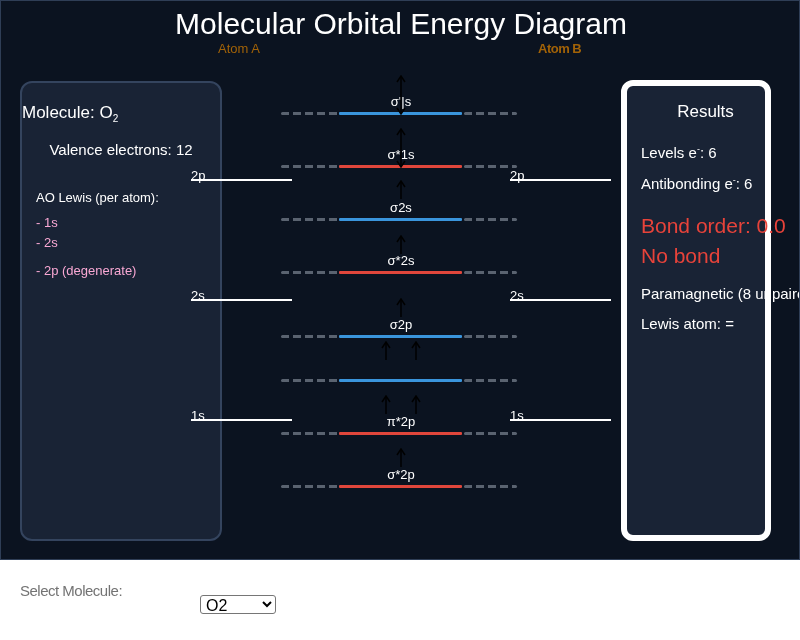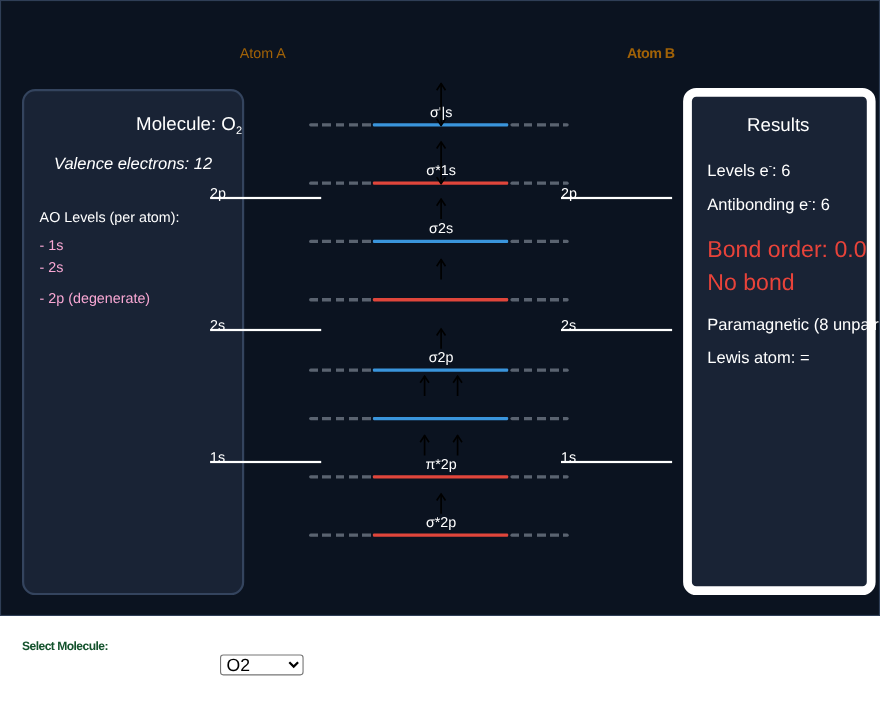--- a/index.html
+++ b/index.html
@@ -11,31 +11,31 @@
     background: #0b1320; border: 1px solid #2f3e56; overflow: hidden;
   }
   #title {
     position: absolute; left: 0; top: 6px; width: 800px; text-align: center;
     color: #ffffff; font-size: 30px; font-weight: normal;
   }
   .atom-label {
     position: absolute; top: 40px; color: #a16207; font-size: 13px;
   }
   #atom-a-label { left: 217px; }
-  #atom-b-label { left: 537px; font-weight: bold; letter-spacing: -0.5px; margin-left: 32px; }
+  #atom-b-label { left: 537px; font-weight: bold; letter-spacing: -0.5px; }
 
   .panel {
     position: absolute; background: #192335; border-radius: 12px;
   }
   #info-panel { left: 19px; top: 80px; width: 202px; height: 460px; border: 2px solid #34445e; }
-  #results-panel { left: 620px; top: 79px; width: 175px; height: 461px; border: 8px solid #ffffff; overflow: visible; }
-
-  #mol-title { position: absolute; left: 0; top: 20px; width: 198px; text-align: right; color: #fff; font-size: 17px; }
+  #results-panel { left: 620px; top: 79px; width: 150px; height: 461px; border: 6px solid #ffffff; overflow: visible; }
+
+  #mol-title { position: absolute; left: 0; top: 20px; width: 198px; text-align: left; color: #fff; font-size: 17px; }
   #mol-title sub { font-size: 10px; vertical-align: -4px; }
-  #valence { position: absolute; left: 0; top: 58px; width: 198px; text-align: center; color: #fff; font-size: 15px; font-style: italic; }
+  #valence { position: absolute; left: 0; top: 58px; width: 198px; text-align: center; color: #fff; font-size: 15px; }
   #ao-heading { position: absolute; left: 14px; top: 107px; color: #fff; font-size: 13px; }
   .ao-item { position: absolute; left: 14px; color: #f9a8d4; font-size: 13px; }
 
   #results-title { position: absolute; left: 0; top: 16px; width: 157px; text-align: center; color: #fff; font-size: 17px; }
   .res-line { position: absolute; left: 14px; color: #fff; font-size: 15px; white-space: nowrap; }
   .res-line sup { font-size: 9px; vertical-align: 6px; }
   .res-big { position: absolute; left: 14px; color: #e8433a; font-size: 21px; white-space: nowrap; }
 
   
   .mo-level { position: absolute; left: 280px; width: 236px; height: 20px; }
@@ -52,38 +52,39 @@
     position: absolute; left: 0; width: 240px; top: -8px; text-align: center;
     color: #fff; font-size: 13px;
   }
   .arrow { position: absolute; width: 10px; }
   .arrow svg { display: block; }
 
   .ao-line { position: absolute; height: 2px; background: #ffffff; width: 101px; }
   .ao-lbl { position: absolute; color: #fff; font-size: 13px; width: 101px; text-align: left; }
 
   #controls { position: absolute; left: 0; top: 560px; width: 800px; height: 80px; background: #fff; }
-  #select-label { position: absolute; left: 20px; top: 22px; font-size: 11px; font-weight: bold; color: #14532d; letter-spacing: -0.5px; }
+  #select-label { position: absolute; left: 20px; top: 22px; font-size: 15px; font-weight: normal; color: #737373; letter-spacing: -0.5px; }
   #molecule-select {
     position: absolute; left: 200px; top: 35px; width: 76px; height: 19px;
     border: 1px solid #767676; border-radius: 3px; background: #fff;
     font-family: "Liberation Sans", sans-serif; font-size: 16px; color: #000; padding: 0 1px;
   }
 </style>
 </head>
 <body>
 
 <div id="stage">
+  <div id="title">Molecular Orbital Energy Diagram</div>
   <div id="atom-a-label" class="atom-label">Atom A</div>
   <div id="atom-b-label" class="atom-label">Atom B</div>
 
   <div id="info-panel" class="panel">
     <div id="mol-title"><span>Molecule: O</span><sub>2</sub></div>
     <div id="valence">Valence electrons: 12</div>
-    <div id="ao-heading">AO Levels (per atom):</div>
+    <div id="ao-heading">AO Lewis (per atom):</div>
     <div class="ao-item" style="top:132px">- 1s</div>
     <div class="ao-item" style="top:152px">- 2s</div>
     <div class="ao-item" style="top:180px">- 2p (degenerate)</div>
   </div>
 
   <div id="results-panel" class="panel">
     <div id="results-title">Results</div>
     <div class="res-line" style="top:58px"><span>Levels e</span><sup>-</sup><span>: 6</span></div>
     <div class="res-line" style="top:89px"><span>Antibonding e</span><sup>-</sup><span>: 6</span></div>
     <div class="res-big" style="top:128px">Bond order: 0.0</div>
@@ -149,20 +150,21 @@
             <line x1="5" y1="1" x2="5" y2="19" stroke="#000" stroke-width="1.5"></line>
             <polyline points="1,7 5,1 9,7" fill="none" stroke="#000" stroke-width="1.5"></polyline>
           </svg>
       </div>
     </div>
 
     <div class="mo-level" style="top:260px">
       <div class="mo-dash left"></div>
       <div class="mo-bar anti"></div>
       <div class="mo-dash right"></div>
+      <div class="mo-label">σ*2s</div>
       <div class="arrow" style="left:115px; top:-26px">
         <svg width="10" height="20" viewBox="0 0 10 20">
             <line x1="5" y1="1" x2="5" y2="19" stroke="#000" stroke-width="1.5"></line>
             <polyline points="1,7 5,1 9,7" fill="none" stroke="#000" stroke-width="1.5"></polyline>
           </svg>
       </div>
     </div>
 
     <div class="mo-level" style="top:324px">
       <div class="mo-dash left"></div>

